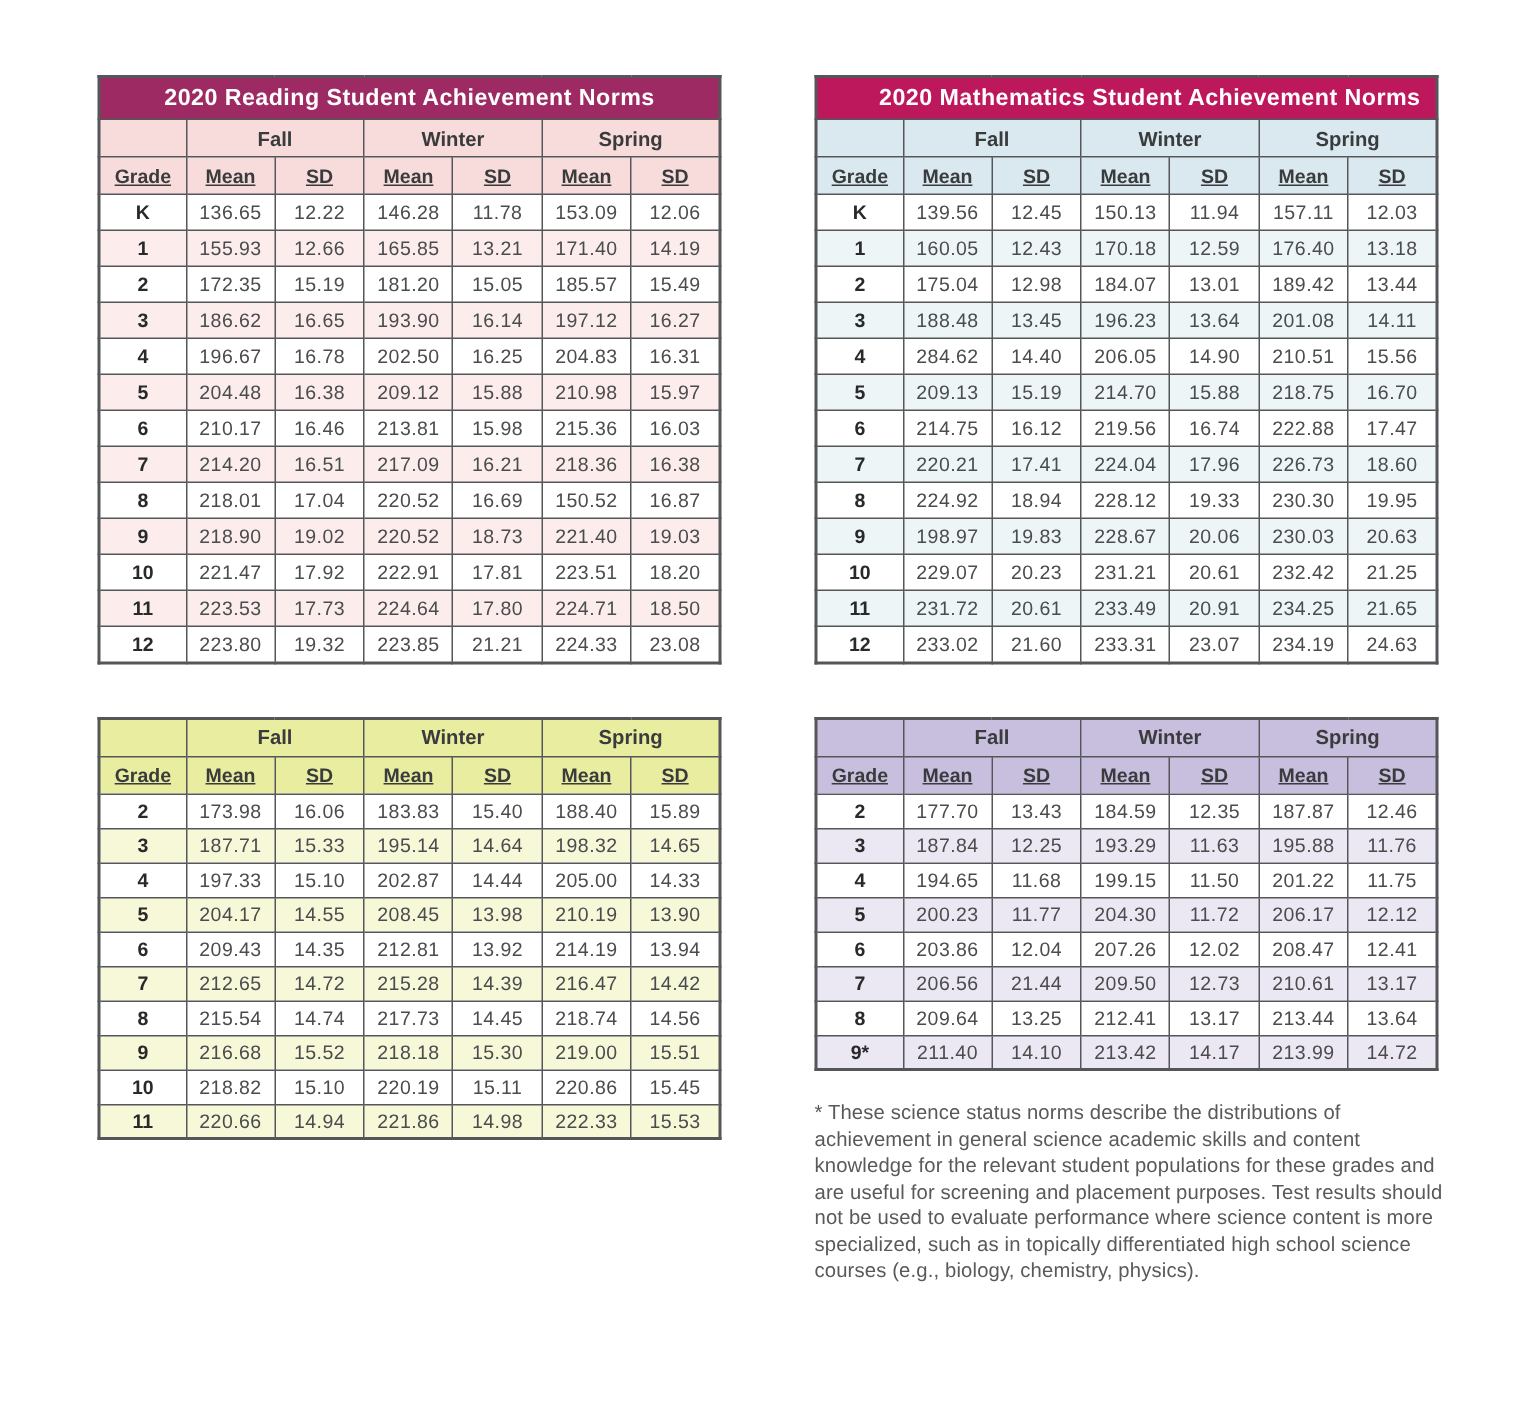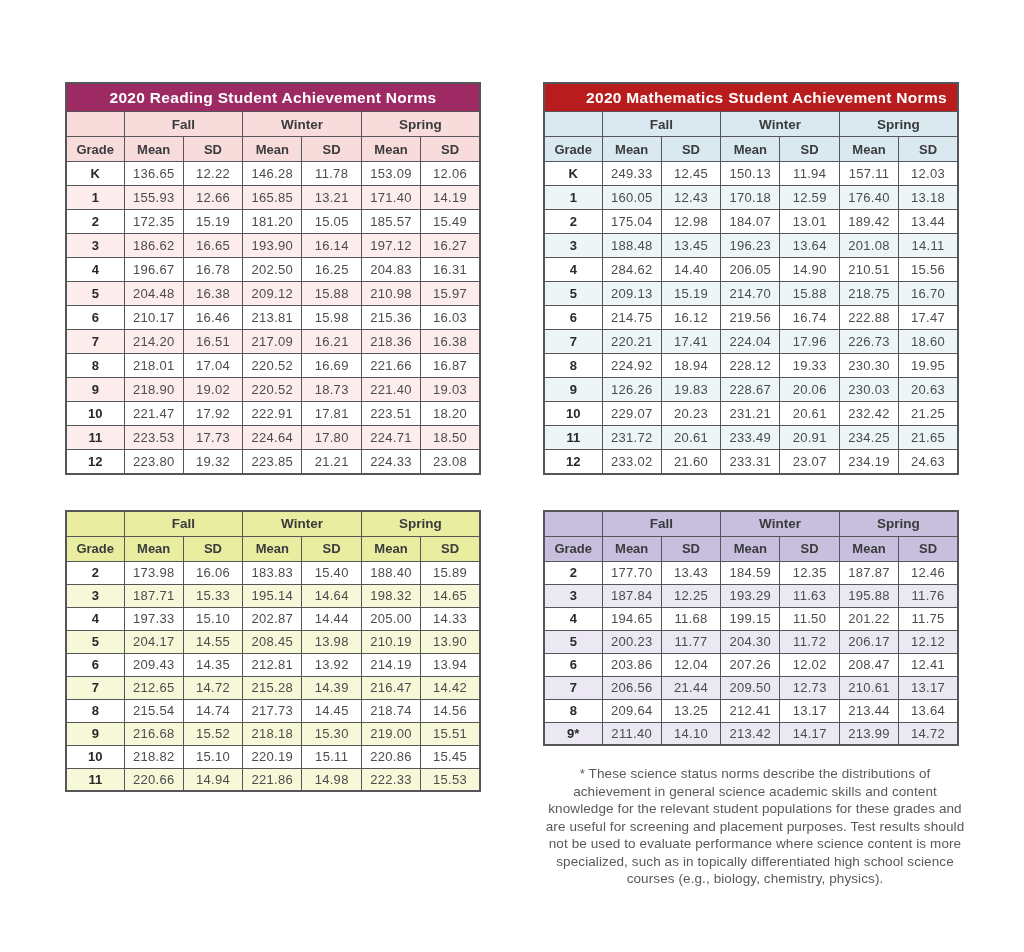--- a/index.html
+++ b/index.html
@@ -15,21 +15,20 @@
     background: #ffffff;
     box-sizing: border-box;
     padding: 50px 0 0 65px;
   }
   .grid {
     display: grid;
     grid-template-columns: 416px 416px;
     column-gap: 62px;
     row-gap: 35px;
     align-items: start;
-    margin-top: 32px;
   }
   table.norms {
     border-collapse: collapse;
     width: 416px;
     table-layout: fixed;
     border: 2px solid #55565a;
   }
   .norms col.c-grade { width: 58px; }
   .norms th, .norms td {
     border: 1px solid #55565a;
@@ -49,20 +48,21 @@
     font-weight: bold;
     color: #3a3b3d;
     height: 24px;
     text-align: center;
   }
   .norms .stat-row th {
     font-size: 13px;
     font-weight: bold;
     color: #3a3b3d;
     height: 24px;
+    text-decoration: underline;
   }
   .norms tbody th {
     font-size: 13px;
     font-weight: bold;
     color: #28292b;
     background: #ffffff;
   }
   .norms tbody td {
     font-size: 13px;
     color: #4b4c4e;
@@ -71,42 +71,41 @@
   }
   .norms.rows-tall tbody tr { height: 24px; }
   .norms.rows-short tbody tr { height: 23px; }
 
   
   .t-reading .title-row th { background: #9e2a63; }
   .t-reading .season-row th, .t-reading .stat-row th { background: #f8dcdc; }
   .t-reading tbody tr.tint th, .t-reading tbody tr.tint td { background: #fcedec; }
 
   
-  .t-math .title-row th { background: #b91c1c; padding-left: 31px; }
+  .t-math .title-row th { background: #be185d; padding-left: 31px; }
   .t-math .season-row th, .t-math .stat-row th { background: #d9e9ef; }
   .t-math tbody tr.tint th, .t-math tbody tr.tint td { background: #edf5f7; }
 
   
   .t-language .title-row th { background: #2f9a47; }
   .t-language .season-row th, .t-language .stat-row th { background: #e9ed9f; }
   .t-language tbody tr.tint th, .t-language tbody tr.tint td { background: #f6f8d8; }
 
   
   .t-science .title-row th { background: #5a4b96; }
   .t-science .season-row th, .t-science .stat-row th { background: #c8bedd; }
   .t-science tbody tr.tint th, .t-science tbody tr.tint td { background: #ebe7f3; }
 
   .footnote {
     width: 424px;
     margin-top: 19px;
     font-size: 13.5px;
     line-height: 17.5px;
     color: #58595b;
     letter-spacing: 0.1px;
-    text-align: center;
   }
 </style>
 </head>
 <body>
 
 <div class="page">
   <div class="grid">
 
     <table class="norms rows-tall t-reading">
       <colgroup>
@@ -205,21 +204,21 @@
             <td>16.21</td>
             <td>218.36</td>
             <td>16.38</td>
           </tr>
           <tr>
             <th>8</th>
             <td>218.01</td>
             <td>17.04</td>
             <td>220.52</td>
             <td>16.69</td>
-            <td>221.66</td>
+            <td>150.52</td>
             <td>16.87</td>
           </tr>
           <tr class="tint">
             <th>9</th>
             <td>218.90</td>
             <td>19.02</td>
             <td>220.52</td>
             <td>18.73</td>
             <td>221.40</td>
             <td>19.03</td>
@@ -275,21 +274,21 @@
           <th>SD</th>
           <th>Mean</th>
           <th>SD</th>
           <th>Mean</th>
           <th>SD</th>
         </tr>
       </thead>
       <tbody>
           <tr>
             <th>K</th>
-            <td>249.33</td>
+            <td>139.56</td>
             <td>12.45</td>
             <td>150.13</td>
             <td>11.94</td>
             <td>157.11</td>
             <td>12.03</td>
           </tr>
           <tr class="tint">
             <th>1</th>
             <td>160.05</td>
             <td>12.43</td>
@@ -356,21 +355,21 @@
             <th>8</th>
             <td>224.92</td>
             <td>18.94</td>
             <td>228.12</td>
             <td>19.33</td>
             <td>230.30</td>
             <td>19.95</td>
           </tr>
           <tr class="tint">
             <th>9</th>
-            <td>126.26</td>
+            <td>198.97</td>
             <td>19.83</td>
             <td>228.67</td>
             <td>20.06</td>
             <td>230.03</td>
             <td>20.63</td>
           </tr>
           <tr>
             <th>10</th>
             <td>229.07</td>
             <td>20.23</td>

